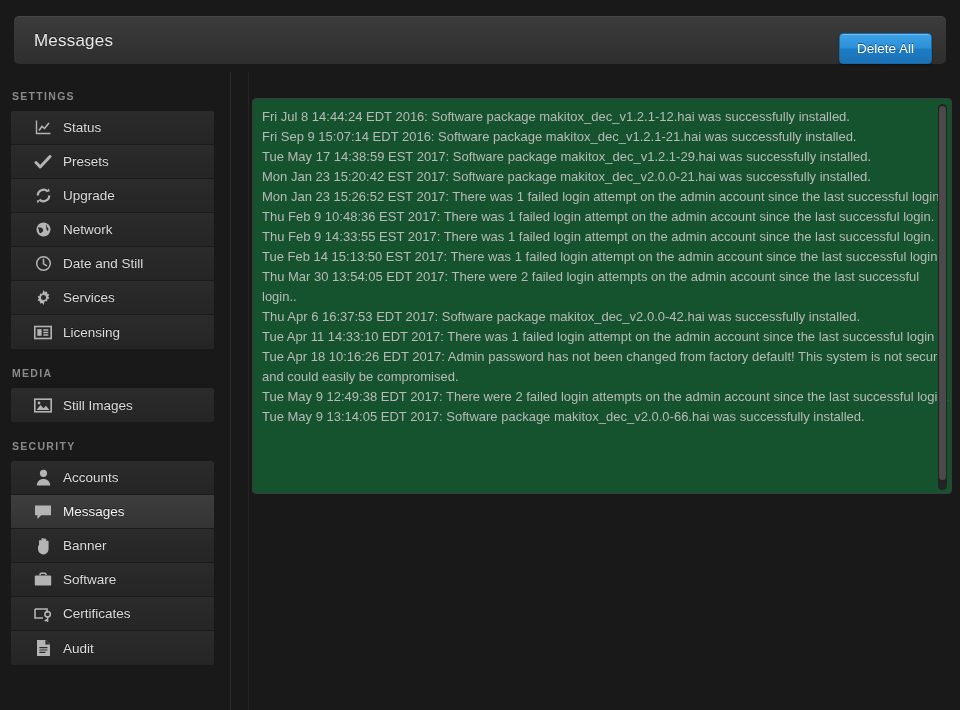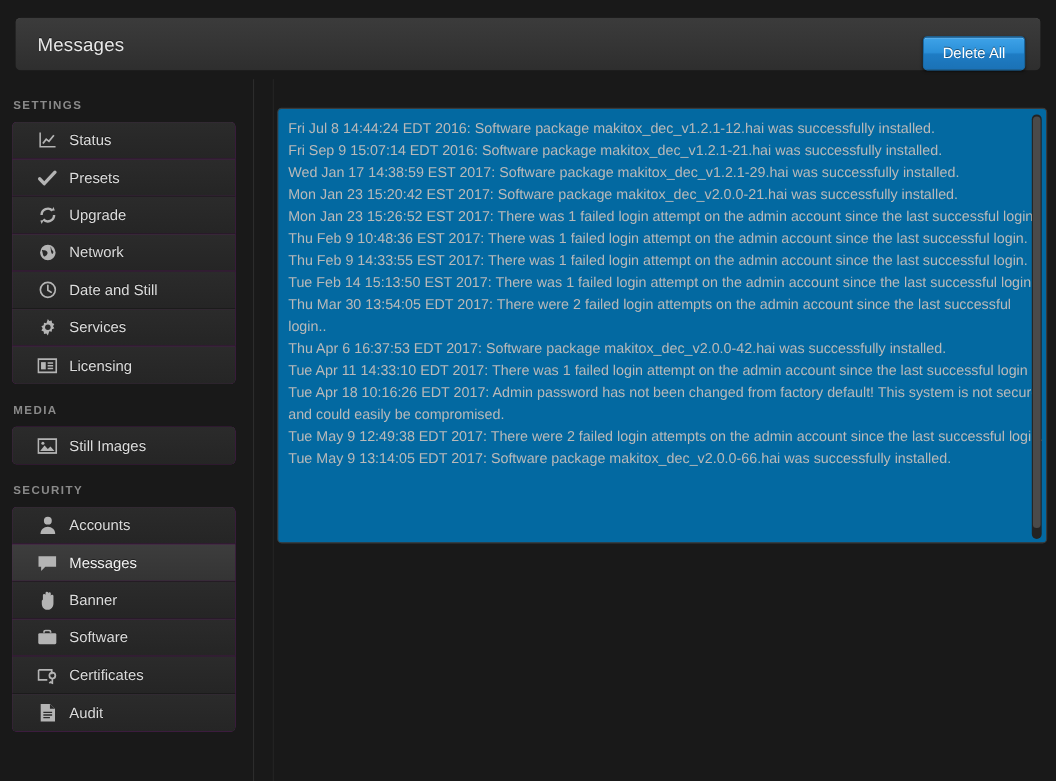--- a/index.html
+++ b/index.html
@@ -139,21 +139,21 @@
     width: 712px;
     height: 638px;
   }
 
   #log-panel {
     position: absolute;
     left: 4px;
     top: 26px;
     width: 700px;
     height: 396px;
-    background: #0369a1;
+    background: #14532d;
     border: 1px solid #3a3a3a;
     border-radius: 4px;
     padding: 8px 10px 0 9px;
     overflow: hidden;
   }
 
   #log-list {
     list-style: none;
     padding: 0;
     margin: 0;
@@ -341,21 +341,21 @@
         <span class="nav-label">Audit</span>
       </div>
     </div>
   </nav>
 
 <main id="main-content">
   <div id="log-panel">
     <ul id="log-list">
         <li class="log-line">Fri Jul 8 14:44:24 EDT 2016: Software package makitox_dec_v1.2.1-12.hai was successfully installed.</li>
         <li class="log-line">Fri Sep 9 15:07:14 EDT 2016: Software package makitox_dec_v1.2.1-21.hai was successfully installed.</li>
-        <li class="log-line">Wed Jan 17 14:38:59 EST 2017: Software package makitox_dec_v1.2.1-29.hai was successfully installed.</li>
+        <li class="log-line">Tue May 17 14:38:59 EST 2017: Software package makitox_dec_v1.2.1-29.hai was successfully installed.</li>
         <li class="log-line">Mon Jan 23 15:20:42 EST 2017: Software package makitox_dec_v2.0.0-21.hai was successfully installed.</li>
         <li class="log-line">Mon Jan 23 15:26:52 EST 2017: There was 1 failed login attempt on the admin account since the last successful login.</li>
         <li class="log-line">Thu Feb 9 10:48:36 EST 2017: There was 1 failed login attempt on the admin account since the last successful login.</li>
         <li class="log-line">Thu Feb 9 14:33:55 EST 2017: There was 1 failed login attempt on the admin account since the last successful login.</li>
         <li class="log-line">Tue Feb 14 15:13:50 EST 2017: There was 1 failed login attempt on the admin account since the last successful login.</li>
         <li class="log-line">Thu Mar 30 13:54:05 EDT 2017: There were 2 failed login attempts on the admin account since the last successful login..</li>
         <li class="log-line">Thu Apr 6 16:37:53 EDT 2017: Software package makitox_dec_v2.0.0-42.hai was successfully installed.</li>
         <li class="log-line">Tue Apr 11 14:33:10 EDT 2017: There was 1 failed login attempt on the admin account since the last successful login</li>
         <li class="log-line">Tue Apr 18 10:16:26 EDT 2017: Admin password has not been changed from factory default! This system is not secure and could easily be compromised.</li>
         <li class="log-line">Tue May 9 12:49:38 EDT 2017: There were 2 failed login attempts on the admin account since the last successful login.</li>

